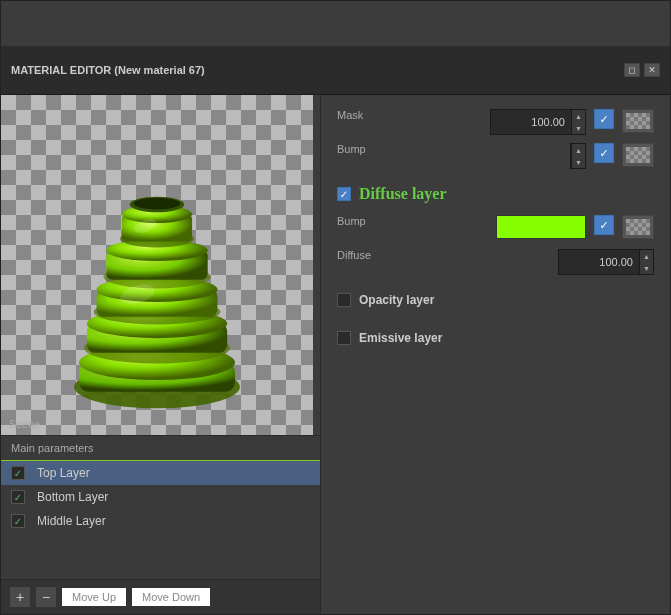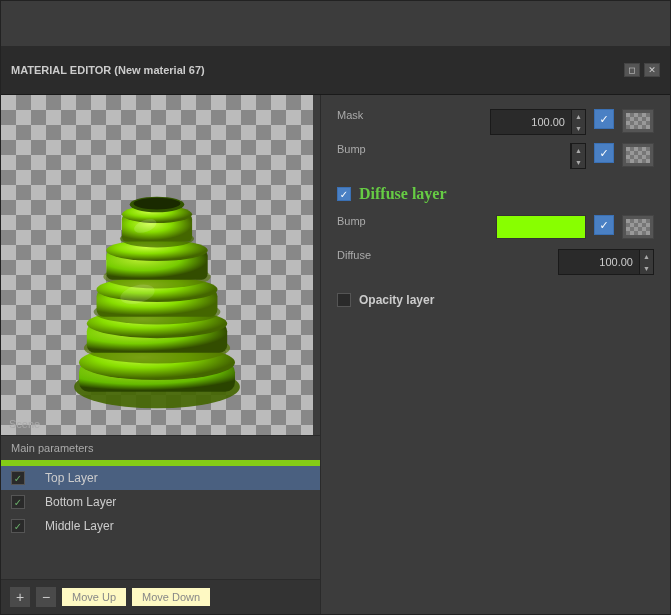--- a/index.html
+++ b/index.html
@@ -104,34 +104,34 @@
       display: flex;
       flex-direction: column;
       border-top: 1px solid #2a2a2a;
     }
 
     .main-params-label {
       padding: 6px 10px;
       color: #aaa;
       font-size: 11px;
       background: #3a3a3a;
-      border-bottom: 6px solid #84cc16;
+      border-bottom: 1px solid #84cc16;
     }
 
     .layers-list {
       flex: 1;
       overflow-y: auto;
     }
 
     .layer-item {
       display: flex;
       align-items: center;
       padding: 5px 10px;
       cursor: pointer;
-      gap: 20px;
+      gap: 12px;
     }
 
     .layer-item.selected {
       background: #4a6080;
     }
 
     .layer-checkbox {
       width: 14px;
       height: 14px;
       background: #2a2a2a;
@@ -170,21 +170,21 @@
       color: #ccc;
       cursor: pointer;
       display: flex;
       align-items: center;
       justify-content: center;
       font-size: 14px;
     }
 
     .toolbar-btn-text {
       padding: 3px 10px;
-      background: #fef9c3;
+      background: #ffffff;
       border: 1px solid #333;
       color: #888;
       cursor: pointer;
       font-size: 11px;
     }
 
     
     .right-panel {
       flex: 1;
       padding: 14px 16px;
@@ -503,16 +503,20 @@
             <button class="spin-btn">▼</button>
           </div>
         </div>
       </div>
 
       <div class="section-header">
         <div class="section-checkbox"></div>
         <span class="section-title-inactive">Opacity layer</span>
       </div>
 
+      <div class="section-header">
+        <div class="section-checkbox"></div>
+        <span class="section-title-inactive">Emissive layer</span>
+      </div>
 
     </div>
   </div>
 </div>
 
 </body></html>

